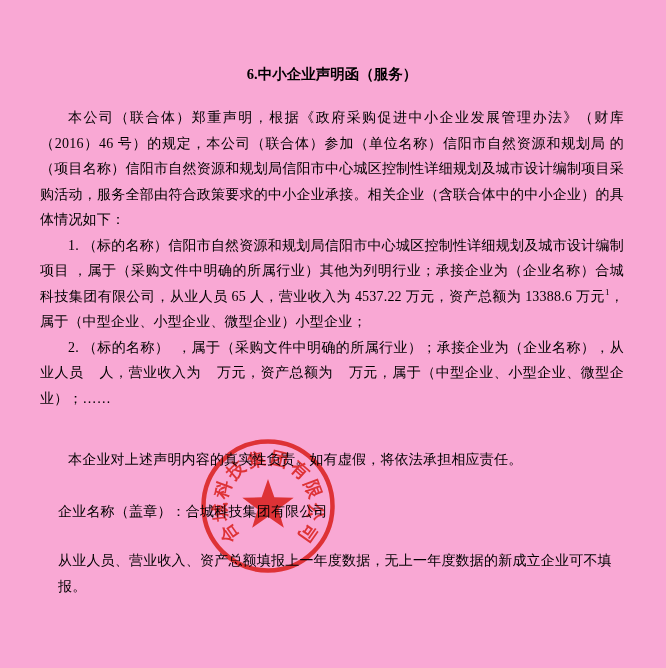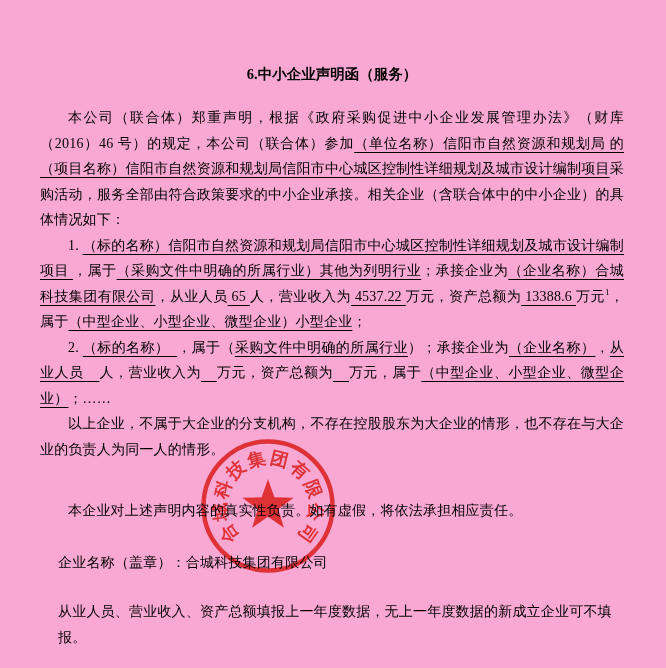--- a/index.html
+++ b/index.html
@@ -27,21 +27,21 @@
     line-height: 25.5px;
     letter-spacing: 0.2px;
     text-align: justify;
   }
   .indent { text-indent: 2em; }
   .mt-lg { margin-top: 36px; }
   .mt-md { margin-top: 26px; }
   .mt-ft { margin-top: 24px; }
   .sig { padding-left: 18px; text-align: left; }
   .footnote { padding-left: 18px; text-align: left; }
-  .u { text-decoration: underline; text-underline-offset: 3.5px; text-decoration-thickness: 1px; }
+  .u { text-underline-offset: 3.5px; text-decoration-thickness: 1px; }
   sup { font-size: 9px; line-height: 0; }
   .seal {
     position: absolute;
     left: 198px;
     top: 436px;
     width: 140px;
     height: 140px;
     mix-blend-mode: multiply;
     opacity: 0.92;
     pointer-events: none;
@@ -51,21 +51,20 @@
 </head>
 <body>
 
 <div class="page">
   <div class="doc-title">6.中小企业声明函（服务）</div>
 
   <div id="paragraphs">
       <p class="para indent"><span>本公司（联合体）郑重声明，根据《政府采购促进中小企业发展管理办法》（财库（2016）46 号）的规定，本公司（联合体）参加</span><span class="u">（单位名称）信阳市自然资源和规划局 的（项目名称）信阳市自然资源和规划局信阳市中心城区控制性详细规划及城市设计编制项目</span><span>采购活动，服务全部由符合政策要求的中小企业承接。相关企业（含联合体中的中小企业）的具体情况如下：</span></p>
       <p class="para indent"><span>1. </span><span class="u">（标的名称）信阳市自然资源和规划局信阳市中心城区控制性详细规划及城市设计编制项目 </span><span>，属于</span><span class="u">（采购文件中明确的所属行业）其他为列明行业</span><span>；承接企业为</span><span class="u">（企业名称）合城科技集团有限公司</span><span>，从业人员</span><span class="u"> 65 </span><span>人，营业收入为</span><span class="u"> 4537.22  </span><span>万元，资产总额为</span><span class="u"> 13388.6 </span><span>万元</span><sup>1</sup><span>，属于</span><span class="u">（中型企业、小型企业、微型企业）小型企业</span><span>；</span></p>
       <p class="para indent"><span>2. </span><span class="u">（标的名称）&nbsp;&nbsp;</span><span>，属于（</span><span class="u">采购文件中明确的所属行业</span><span>）；承接企业为</span><span class="u">（企业名称）</span><span>，</span><span class="u">从业人员&nbsp;&nbsp;&nbsp;&nbsp;</span><span>人，营业收入为</span><span class="u">&nbsp;&nbsp;&nbsp;&nbsp;</span><span>万元，资产总额为</span><span class="u">&nbsp;&nbsp;&nbsp;&nbsp;</span><span>万元，属于</span><span class="u">（中型企业、小型企业、微型企业）</span><span>；……</span></p>
-      <p class="para indent"><span>以上企业，不属于大企业的分支机构，不存在控股股东为大企业的情形，也不存在与大企业的负责人为同一人的情形。</span></p>
       <p class="para indent mt-lg"><span>本企业对上述声明内容的真实性负责。如有虚假，将依法承担相应责任。</span></p>
       <p class="para sig mt-md"><span>企业名称（盖章）：合城科技集团有限公司</span></p>
       <p class="para footnote mt-ft"><span>从业人员、营业收入、资产总额填报上一年度数据，无上一年度数据的新成立企业可不填报。</span></p>
     </div>
 
   <div class="seal">
     <svg viewBox="-70 -70 140 140" xmlns="http://www.w3.org/2000/svg">
       <circle cx="0" cy="0" r="64.5" fill="none" stroke-width="4.5" stroke="#e23c30"></circle>
       <polygon points="0,-27 6.35,-8.74 25.68,-8.34 10.27,3.34 15.87,21.84 0,10.8 -15.87,21.84 -10.27,3.34 -25.68,-8.34 -6.35,-8.74" fill="#e23c30"></polygon>
       <g id="seal-text-group">

